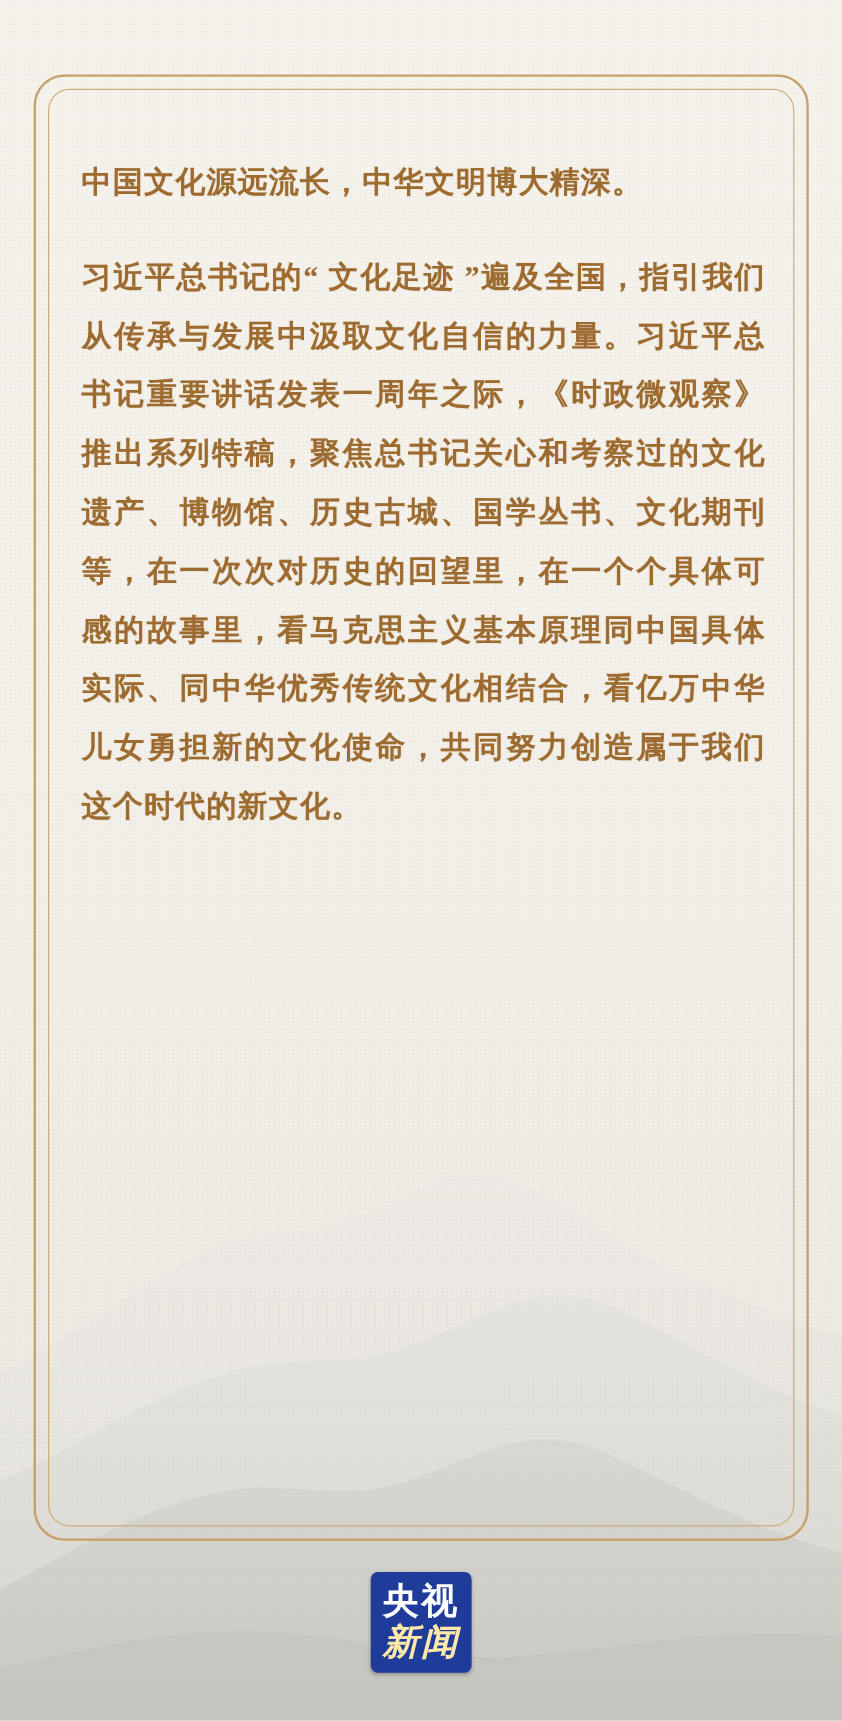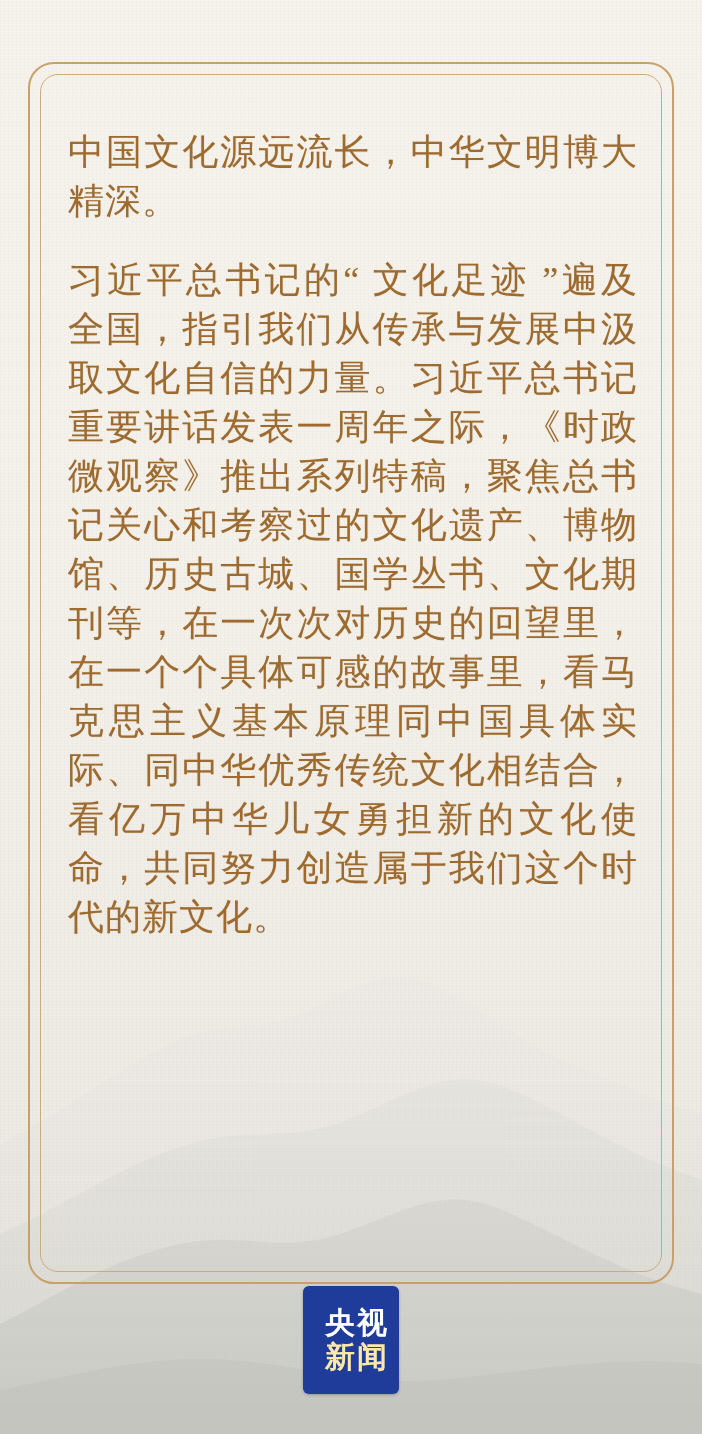--- a/index.html
+++ b/index.html
@@ -69,56 +69,55 @@
     position: absolute;
     left: 68px;
     top: 128px;
     width: 570px;
     height: 1110px;
     box-sizing: border-box;
   }
 
   .para {
     color: #9d6b2f;
-    font-size: 36px;
+    font-size: 25px;
     line-height: 49px;
     letter-spacing: 1px;
     text-align: justify;
     text-justify: inter-ideograph;
     margin: 0 0 30px 0;
-    font-weight: 400;
+    font-weight: 700;
     text-shadow: 0 0 1px rgba(157,107,47,0.25);
   }
   .para:last-child { margin-bottom: 0; }
 
   .logo {
     position: absolute;
     left: 50%;
     transform: translateX(-50%);
     bottom: 40px;
     width: 84px;
-    height: 108px;
+    height: 84px;
     background: #1f3c9b;
     border-radius: 6px;
     display: flex;
     flex-direction: column;
     align-items: center;
     justify-content: center;
     box-shadow: 0 1px 3px rgba(0,0,0,0.25);
-    padding-left: 12px;
   }
   .logo-line {
     color: #ffffff;
     font-family: "Liberation Sans", sans-serif;
     font-size: 30px;
     font-weight: 700;
     line-height: 34px;
     letter-spacing: 2px;
   }
-  .logo-line.second { color: #ffe9a8; }
+  .logo-line.second { color: #ffe9a8; font-style: italic; }
 </style>
 </head>
 <body>
 
 <div class="poster">
 
   <div class="paper-texture"></div>
 
   <svg class="mountains" viewBox="0 0 702 720" preserveAspectRatio="none">
     <defs>

